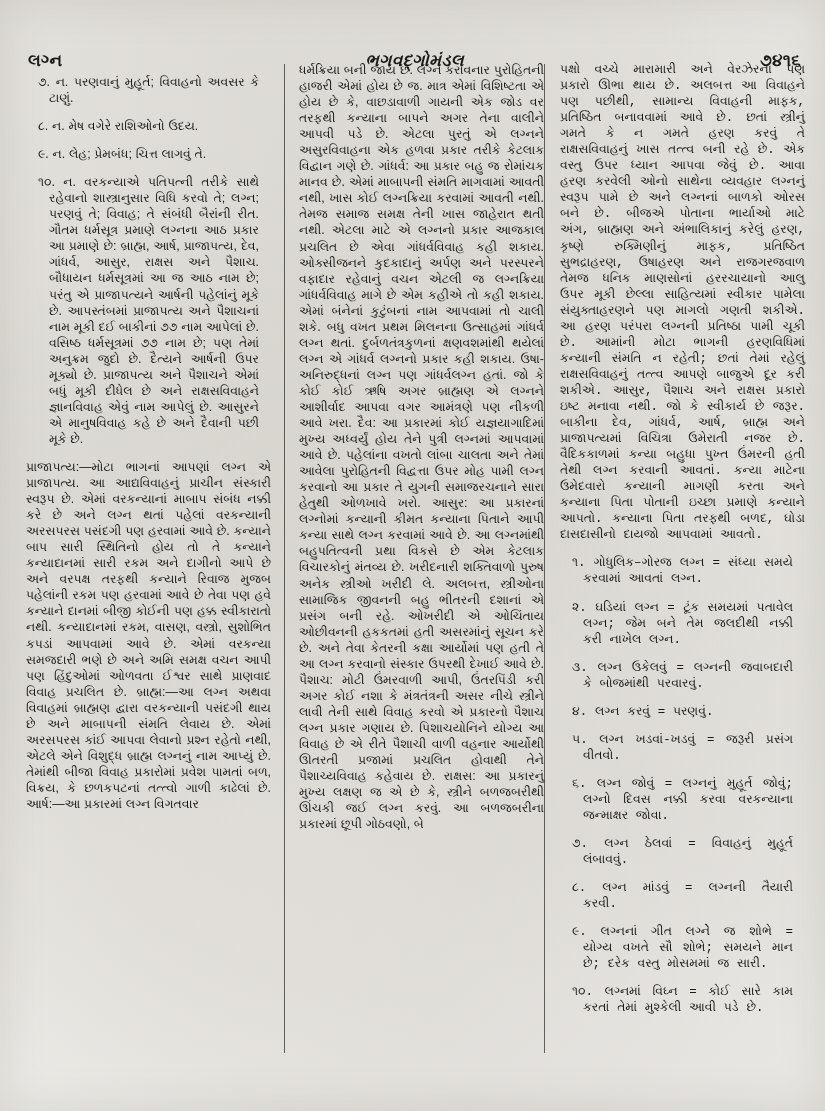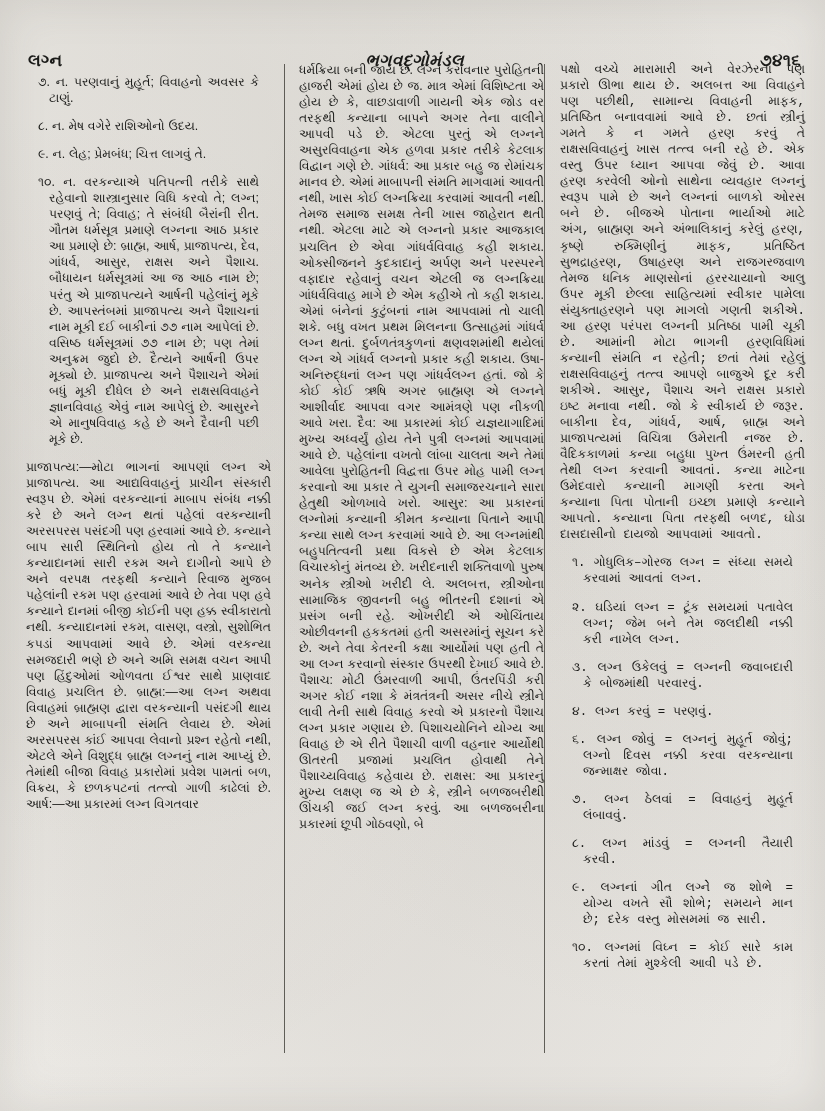--- a/index.html
+++ b/index.html
@@ -148,20 +148,21 @@
 
     <div class="rule"></div>
 
     <div class="col c3">
       <p class="para">પક્ષો વચ્ચે મારામારી અને વેરઝેરના પણ પ્રકારો ઊભા થાય છે. અલબત્ત આ વિવાહને પણ પછીથી, સામાન્ય વિવાહની માફક, પ્રતિષ્ઠિત બનાવવામાં આવે છે. છતાં સ્ત્રીનું ગમતે કે ન ગમતે હરણ કરવું તે રાક્ષસવિવાહનું ખાસ તત્ત્વ બની રહે છે. એક વસ્તુ ઉપર ધ્યાન આપવા જેવું છે. આવા હરણ કરવેલી ઓનો સાથેના વ્યવહાર લગ્નનું સ્વરૂપ પામે છે અને લગ્નનાં બાળકો ઓરસ બને છે. બીજએ પોતાના ભાર્યાઓ માટે અંગ, બ્રાહ્મણ અને અંભાલિકાનું કરેલું હરણ, કૃષ્ણે રુક્મિણીનું માફક, પ્રતિષ્ઠિત સુભદ્રાહરણ, ઉષાહરણ અને રાજગરજવાળ તેમજ ધનિક માણસોનાં હરરચાયાનો આલુ ઉપર મૂકી છેલ્લા સાહિત્યમાં સ્વીકાર પામેલા સંયુક્તાહરણને પણ માગલો ગણતી શકીએ. આ હરણ પરંપરા લગ્નની પ્રતિષ્ઠા પામી ચૂકી છે. આમાંની મોટા ભાગની હરણવિધિમાં કન્યાની સંમતિ ન રહેતી; છતાં તેમાં રહેલું રાક્ષસવિવાહનું તત્ત્વ આપણે બાજુએ દૂર કરી શકીએ. આસુર, પૈશાચ અને રાક્ષસ પ્રકારો ઇષ્ટ મનાવા નથી. જો કે સ્વીકાર્ય છે જરૂર. બાકીના દેવ, ગાંધર્વ, આર્ષ, બ્રાહ્મ અને પ્રાજાપત્યમાં વિચિત્રા ઉમેરાતી નજર છે. વૈદિકકાળમાં કન્યા બહુધા પુખ્ત ઉંમરની હતી તેથી લગ્ન કરવાની આવતાં. કન્યા માટેના ઉમેદવારો કન્યાની માગણી કરતા અને કન્યાના પિતા પોતાની ઇચ્છા પ્રમાણે કન્યાને આપતો. કન્યાના પિતા તરફથી બળદ, ઘોડા દાસદાસીનો દાયજો આપવામાં આવતો.</p>
 
       <p class="entry"><span class="num">૧.</span> <span>ગોધુલિક–ગોરજ લગ્ન = સંધ્યા સમયે કરવામાં આવતાં લગ્ન.</span></p>
       <p class="entry"><span class="num">૨.</span> <span>ઘડિયાં લગ્ન = ટૂંક સમયમાં પતાવેલ લગ્ન; જેમ બને તેમ જલદીથી નક્કી કરી નાખેલ લગ્ન.</span></p>
       <p class="entry"><span class="num">૩.</span> <span>લગ્ન ઉકેલવું = લગ્નની જવાબદારી કે બોજમાંથી પરવારવું.</span></p>
       <p class="entry"><span class="num">૪.</span> <span>લગ્ન કરવું = પરણવું.</span></p>
+      <p class="entry"><span class="num">૫.</span> <span>લગ્ન ખડવાં-ખડવું = જરૂરી પ્રસંગ વીતવો.</span></p>
       <p class="entry"><span class="num">૬.</span> <span>લગ્ન જોવું = લગ્નનું મુહૂર્ત જોવું; લગ્નો દિવસ નક્કી કરવા વરકન્યાના જન્માક્ષર જોવા.</span></p>
       <p class="entry"><span class="num">૭.</span> <span>લગ્ન ઠેલવાં = વિવાહનું મુહૂર્ત લંબાવવું.</span></p>
       <p class="entry"><span class="num">૮.</span> <span>લગ્ન માંડવું = લગ્નની તૈયારી કરવી.</span></p>
       <p class="entry"><span class="num">૯.</span> <span>લગ્નનાં ગીત લગ્નેે જ શોભે = યોગ્ય વખતે સૌ શોભે; સમયને માન છે; દરેક વસ્તુ મોસમમાં જ સારી.</span></p>
       <p class="entry"><span class="num">૧૦.</span> <span>લગ્નમાં વિઘ્ન = કોઈ સારે કામ કરતાં તેમાં મુશ્કેલી આવી પડે છે.</span></p>
     </div>
 
   </div>
 </div>
 

